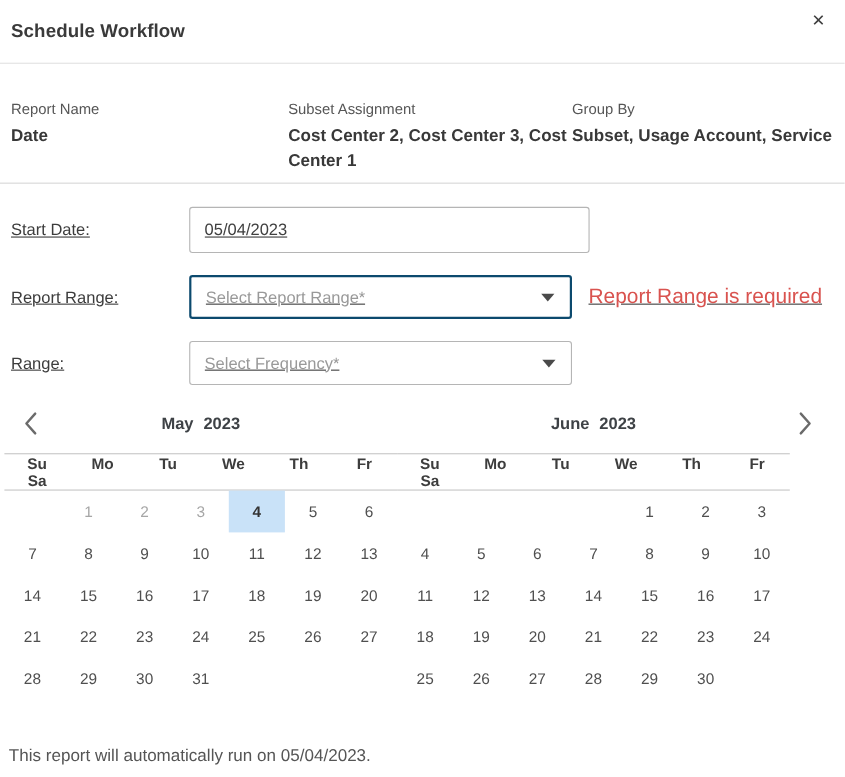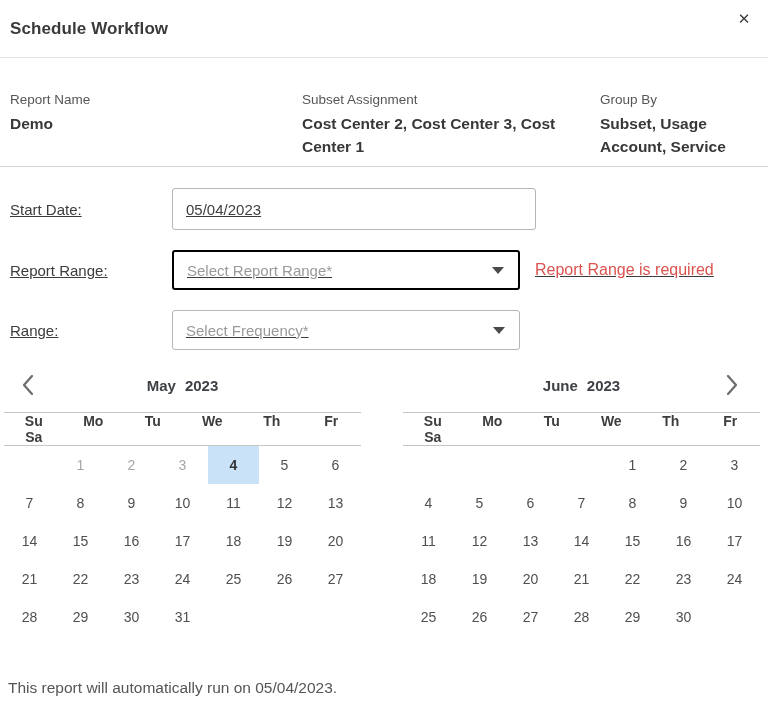--- a/index.html
+++ b/index.html
@@ -9,47 +9,47 @@
   
   .dlg-header { position:relative; height:58px; border-bottom:1px solid #e2e2e2;
     display:flex; align-items:center; padding:0 10px; }
   .dlg-title { font-size:17px; font-weight:700; color:#3a3a3a; letter-spacing:.1px; }
   .close-btn { position:absolute; right:11px; top:6px; width:26px; height:26px;
     background:none; border:none; cursor:pointer; font-size:15px; color:#3f3f3f;
     display:flex; align-items:center; justify-content:center; }
 
   
   .summary { display:grid; grid-template-columns:252px 258px 1fr;
-    padding:33px 10px 8px; border-bottom:1px solid #d6d6d6;gap:40px; }
+    padding:33px 10px 8px; border-bottom:1px solid #d6d6d6; }
   .sum-label { font-size:13.5px; line-height:17px; color:#565656; }
   .sum-value { margin-top:4px; font-size:15.5px; line-height:23px; font-weight:700; color:#383838; }
 
   
   .form { padding:21px 10px 0;text-decoration:underline; }
   .form-row { display:flex; align-items:center; margin-bottom:20px; }
   .form-label { width:162px; font-size:15px; color:#3c3c3c; }
   .text-input { width:364px; height:42px; border:1px solid #b5b5b5; border-radius:3px;
     padding:0 13px; font-size:15px; color:#404040; font-family:"Liberation Sans", sans-serif;
     background:#fff; outline:none; }
   .select-box { position:relative; width:348px; height:40px; border:1px solid #b5b5b5;
     border-radius:3px; display:flex; align-items:center; padding:0 32px 0 13px;
     background:#fff; cursor:pointer; }
-  .select-box.error-border { border:2px solid #000000; }
+  .select-box.error-border { border:2px solid #0c4a6e; }
   .placeholder { font-size:15px; color:#999; white-space:nowrap; overflow:hidden; }
   .caret { position:absolute; right:14px; top:50%; margin-top:-3px; width:0; height:0;
     border-left:6px solid transparent; border-right:6px solid transparent;
     border-top:7px solid #4a4a4a; }
-  .error-msg { margin-left:15px; font-size:16px; color:#d9534f; }
+  .error-msg { margin-left:15px; font-size:19px; color:#d9534f; }
 
   
   .calendars { position:relative; margin-top:19px; height:266px; }
   .nav-btn { position:absolute; top:1px; width:28px; height:28px; background:none; border:none;
     cursor:pointer; display:flex; align-items:center; justify-content:center; }
   .nav-prev { left:13px; } .nav-next { right:22px; }
-  .months { display:flex; padding-left:4px; gap:42px; }
+  .months { display:flex; padding-left:4px; }
   .month { width:357px; }
   .month-header { height:30px; display:flex; align-items:center; justify-content:center;
     gap:9px; font-size:15px; font-weight:700; color:#3e4246; }
   .weekday-row { margin-top:12px; border-top:1px solid #c6c6c6; border-bottom:1px solid #c6c6c6;
     height:34px; display:grid; grid-template-columns:repeat(6,1fr); align-items:center; }
   .weekday { text-align:center; font-size:14px; font-weight:700; color:#3d3d3d; }
   .week-row { display:grid; grid-template-columns:repeat(7,1fr); height:38px; }
   .day { display:flex; align-items:center; justify-content:center; font-size:14px;
     color:#4f4f4f; cursor:pointer; }
   .day.empty { cursor:default; }
@@ -65,21 +65,21 @@
 <div class="dlg-header">
   <span class="dlg-title">Schedule Workflow</span>
   <button class="close-btn">
     <span>✕</span>
   </button>
 </div>
 
 <div class="summary">
   <div>
     <div class="sum-label">Report Name</div>
-    <div class="sum-value">Demo</div>
+    <div class="sum-value">Date</div>
   </div>
   <div>
     <div class="sum-label">Subset Assignment</div>
     <div class="sum-value">Cost Center 2, Cost Center 3, Cost Center 1</div>
   </div>
   <div>
     <div class="sum-label">Group By</div>
     <div class="sum-value">Subset, Usage Account, Service</div>
   </div>
 </div>

